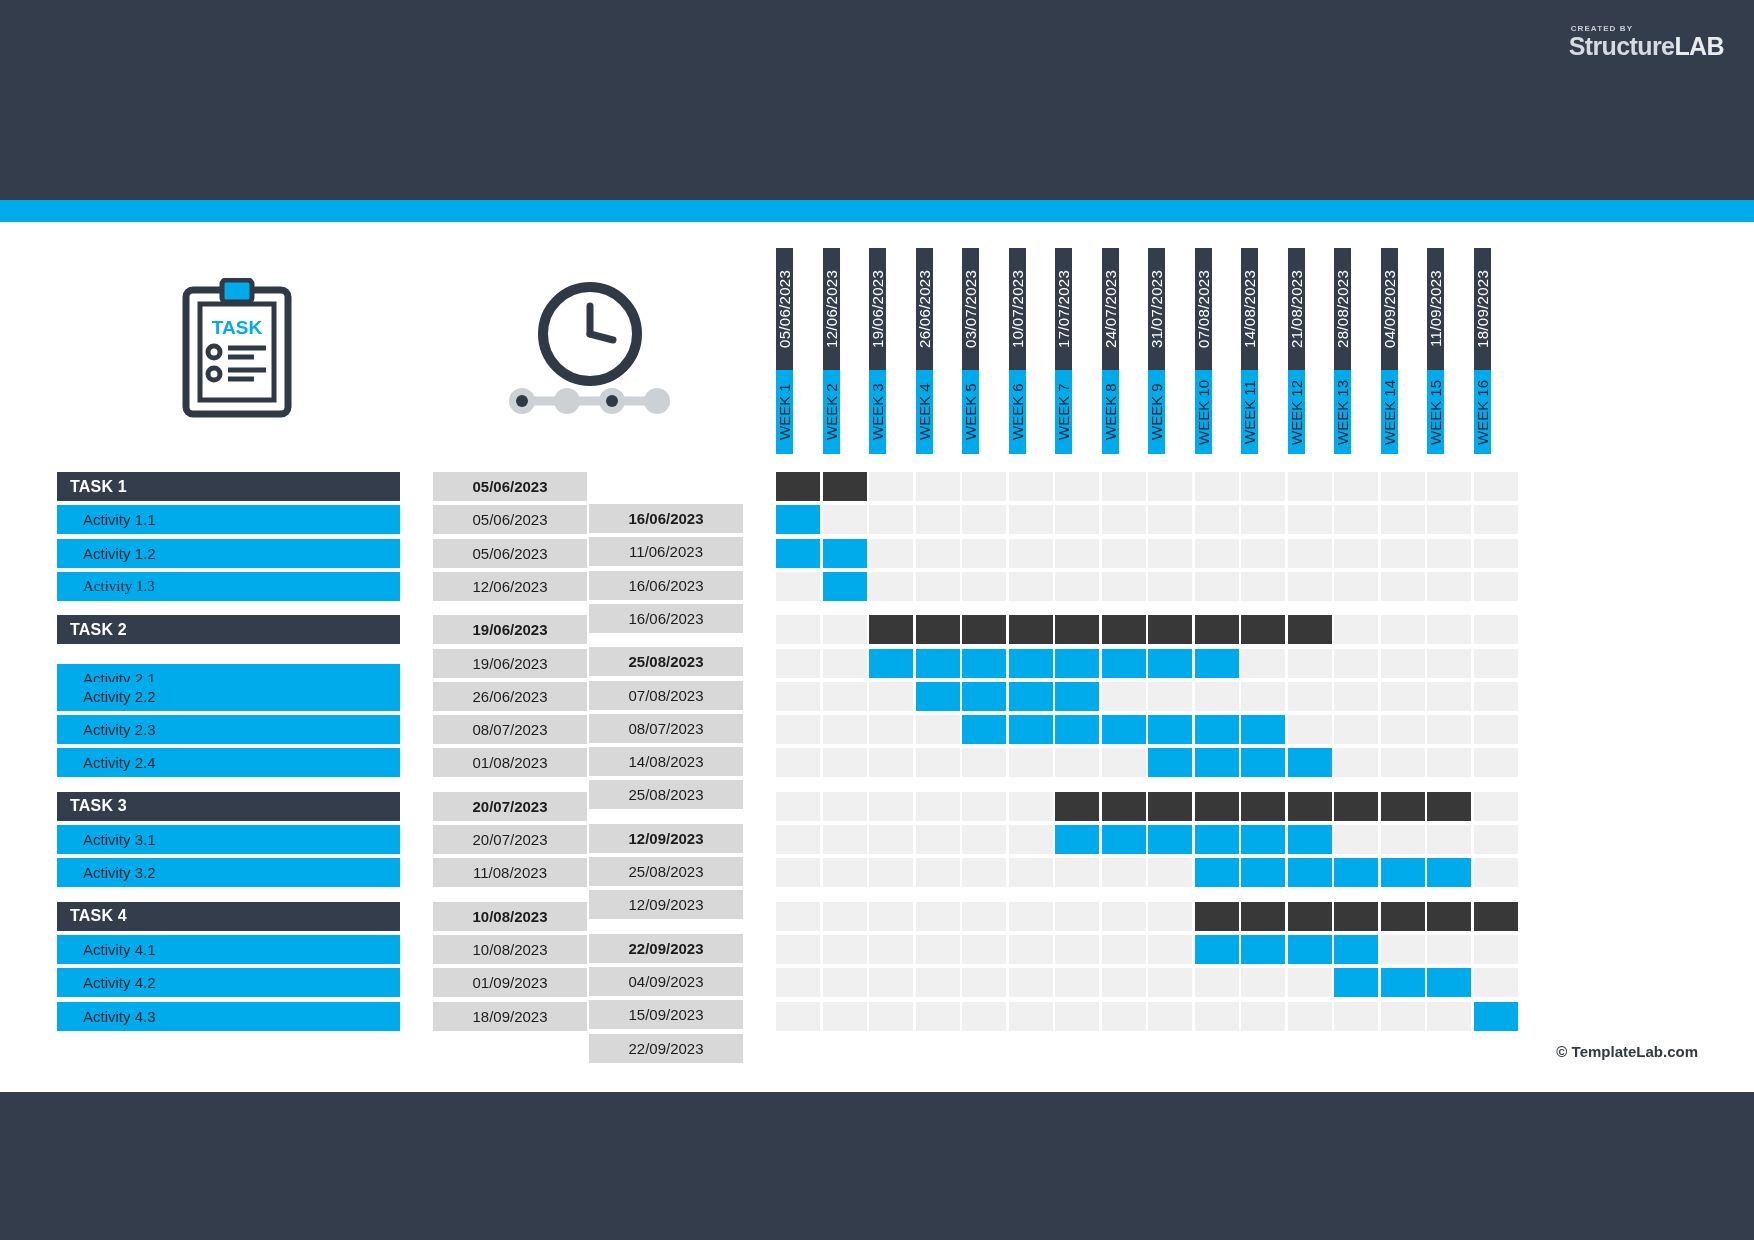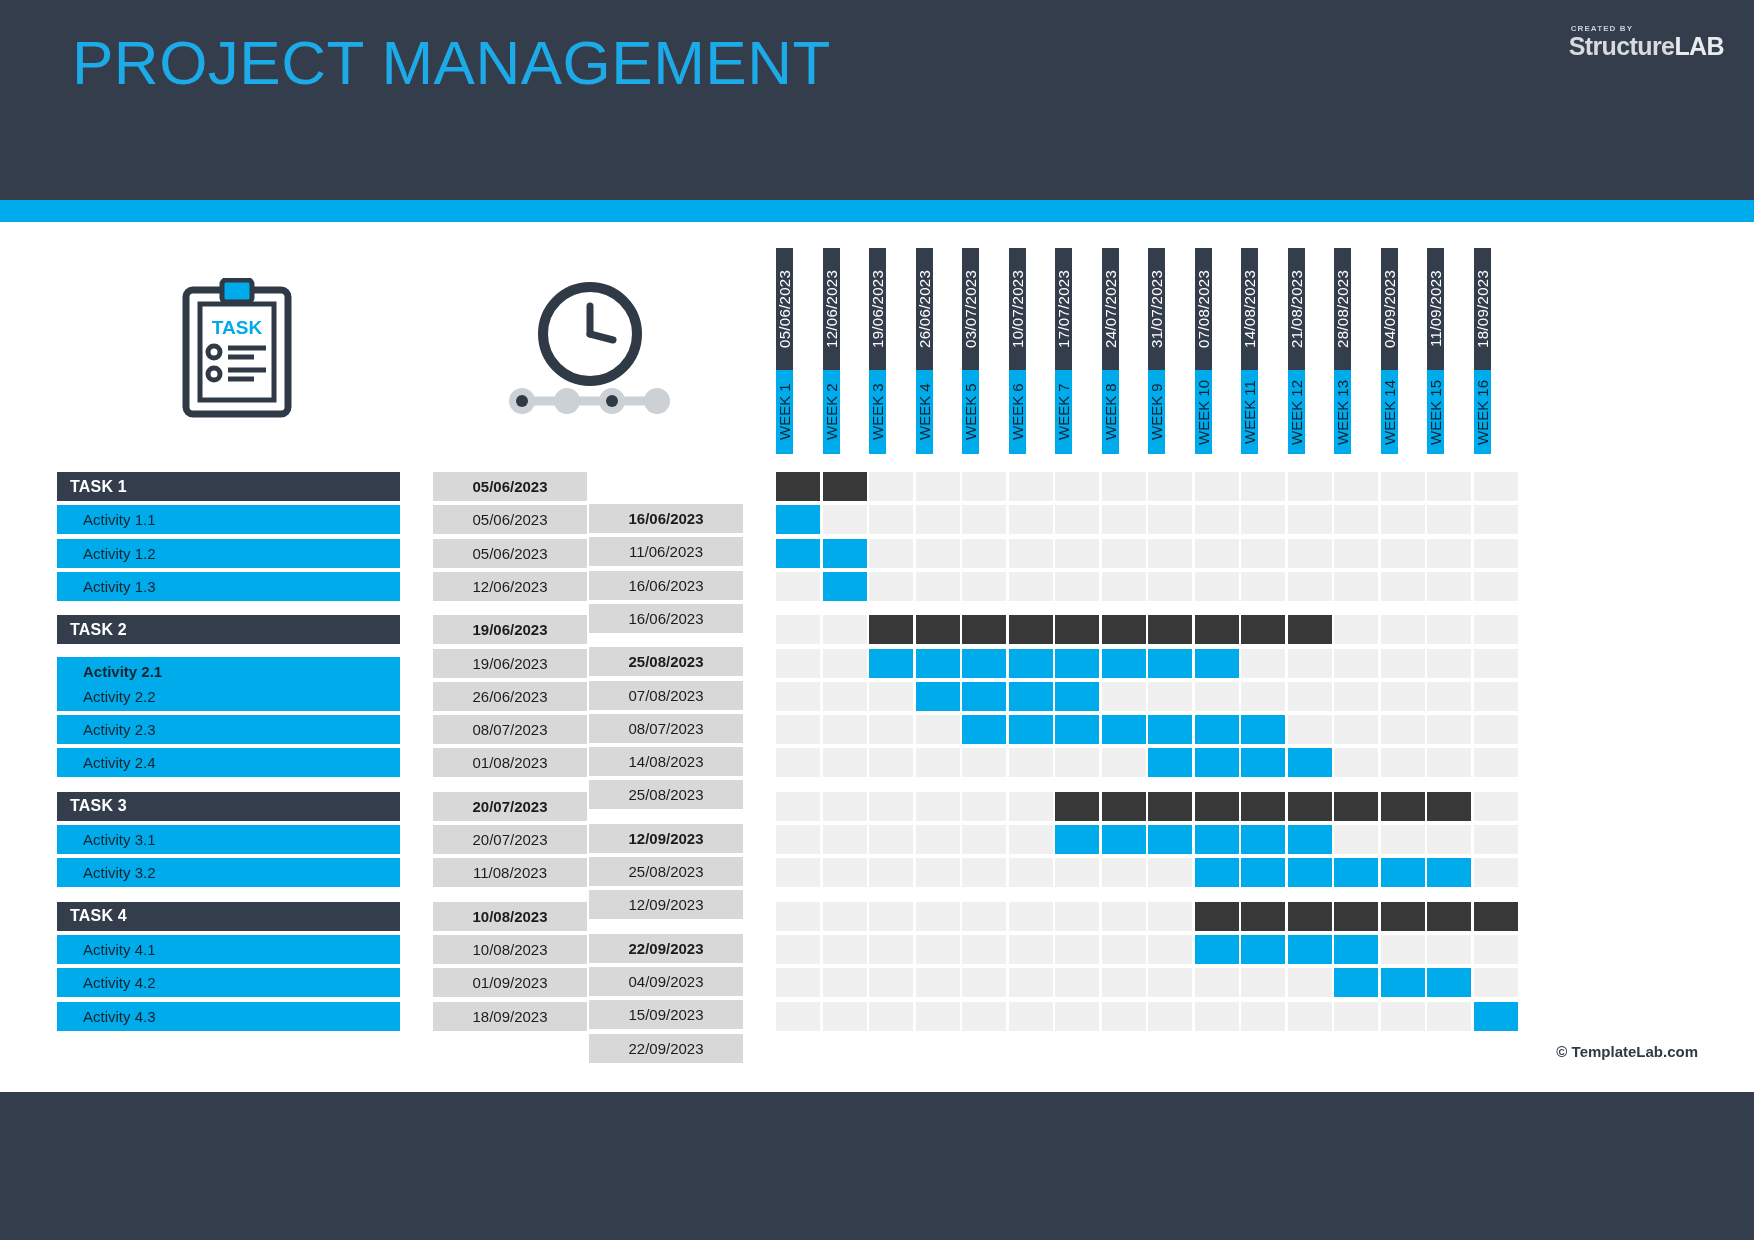--- a/index.html
+++ b/index.html
@@ -103,21 +103,20 @@
     position: absolute; left: 0; top: 1092px; width: 1754px; height: 148px;
     background: #343d4b;
   }
 </style>
 </head>
 <body>
 
 <div class="page">
 
   <div class="header">
-    <div class="title">PROJECT MANAGEMENT</div>
     <div class="brand">
       <span class="brand-created">CREATED BY</span>
       <span class="brand-name"><span>Structure</span><span class="lab">LAB</span></span>
     </div>
   </div>
   <div class="accent-bar"></div>
 
   <div class="illus-clipboard">
     <svg viewBox="0 0 110 140" width="110" height="140" aria-hidden="true">
       <rect x="4" y="12" width="102" height="124" rx="7" fill="none" stroke="#2f3a46" stroke-width="7"></rect>
@@ -218,27 +217,27 @@
   <div class="tbl" id="tbl">
       <div class="name-cell task" style="top: 0px;">TASK 1</div>
       <div class="date-cell start bold" style="top: 0px;">05/06/2023</div>
       <div class="date-cell end bold" style="top: 0px;">16/06/2023</div>
       <div class="name-cell activity" style="top: 33.3px;">Activity 1.1</div>
       <div class="date-cell start" style="top: 33.3px;">05/06/2023</div>
       <div class="date-cell end" style="top: 33.3px;">11/06/2023</div>
       <div class="name-cell activity" style="top: 66.6px;">Activity 1.2</div>
       <div class="date-cell start" style="top: 66.6px;">05/06/2023</div>
       <div class="date-cell end" style="top: 66.6px;">16/06/2023</div>
-      <div class="name-cell activity" style="top: 99.9px;">Activity 1.3</div>
+      <div class="name-cell activity" style="top: 99.9px; font-family: Liberation Serif, serif;">Activity 1.3</div>
       <div class="date-cell start" style="top: 99.9px;">12/06/2023</div>
       <div class="date-cell end" style="top: 99.9px;">16/06/2023</div>
       <div class="name-cell task" style="top: 143.2px;">TASK 2</div>
       <div class="date-cell start bold" style="top: 143.2px;">19/06/2023</div>
       <div class="date-cell end bold" style="top: 143.2px;">25/08/2023</div>
-      <div class="name-cell activity" style="top: 185px; font-weight: bold;">Activity 2.1</div>
+      <div class="name-cell activity" style="top: 192px;">Activity 2.1</div>
       <div class="date-cell start" style="top: 176.5px;">19/06/2023</div>
       <div class="date-cell end" style="top: 176.5px;">07/08/2023</div>
       <div class="name-cell activity" style="top: 209.8px;">Activity 2.2</div>
       <div class="date-cell start" style="top: 209.8px;">26/06/2023</div>
       <div class="date-cell end" style="top: 209.8px;">08/07/2023</div>
       <div class="name-cell activity" style="top: 243.1px;">Activity 2.3</div>
       <div class="date-cell start" style="top: 243.1px;">08/07/2023</div>
       <div class="date-cell end" style="top: 243.1px;">14/08/2023</div>
       <div class="name-cell activity" style="top: 276.4px;">Activity 2.4</div>
       <div class="date-cell start" style="top: 276.4px;">01/08/2023</div>

